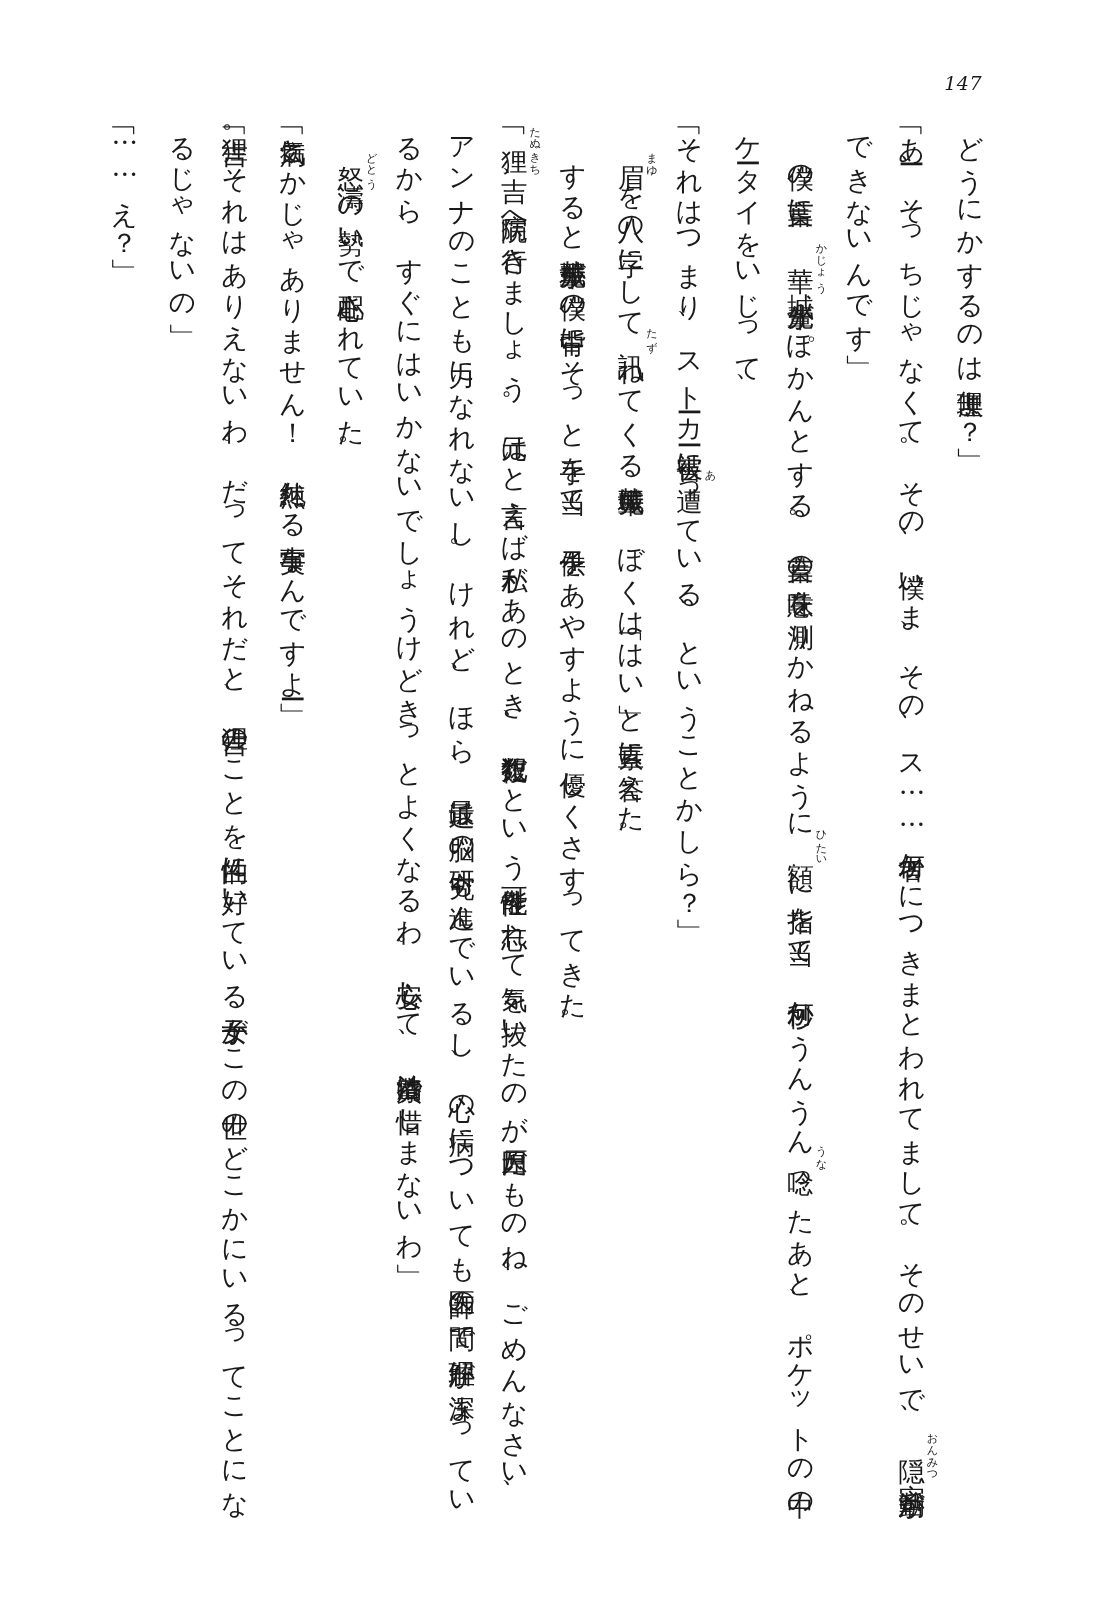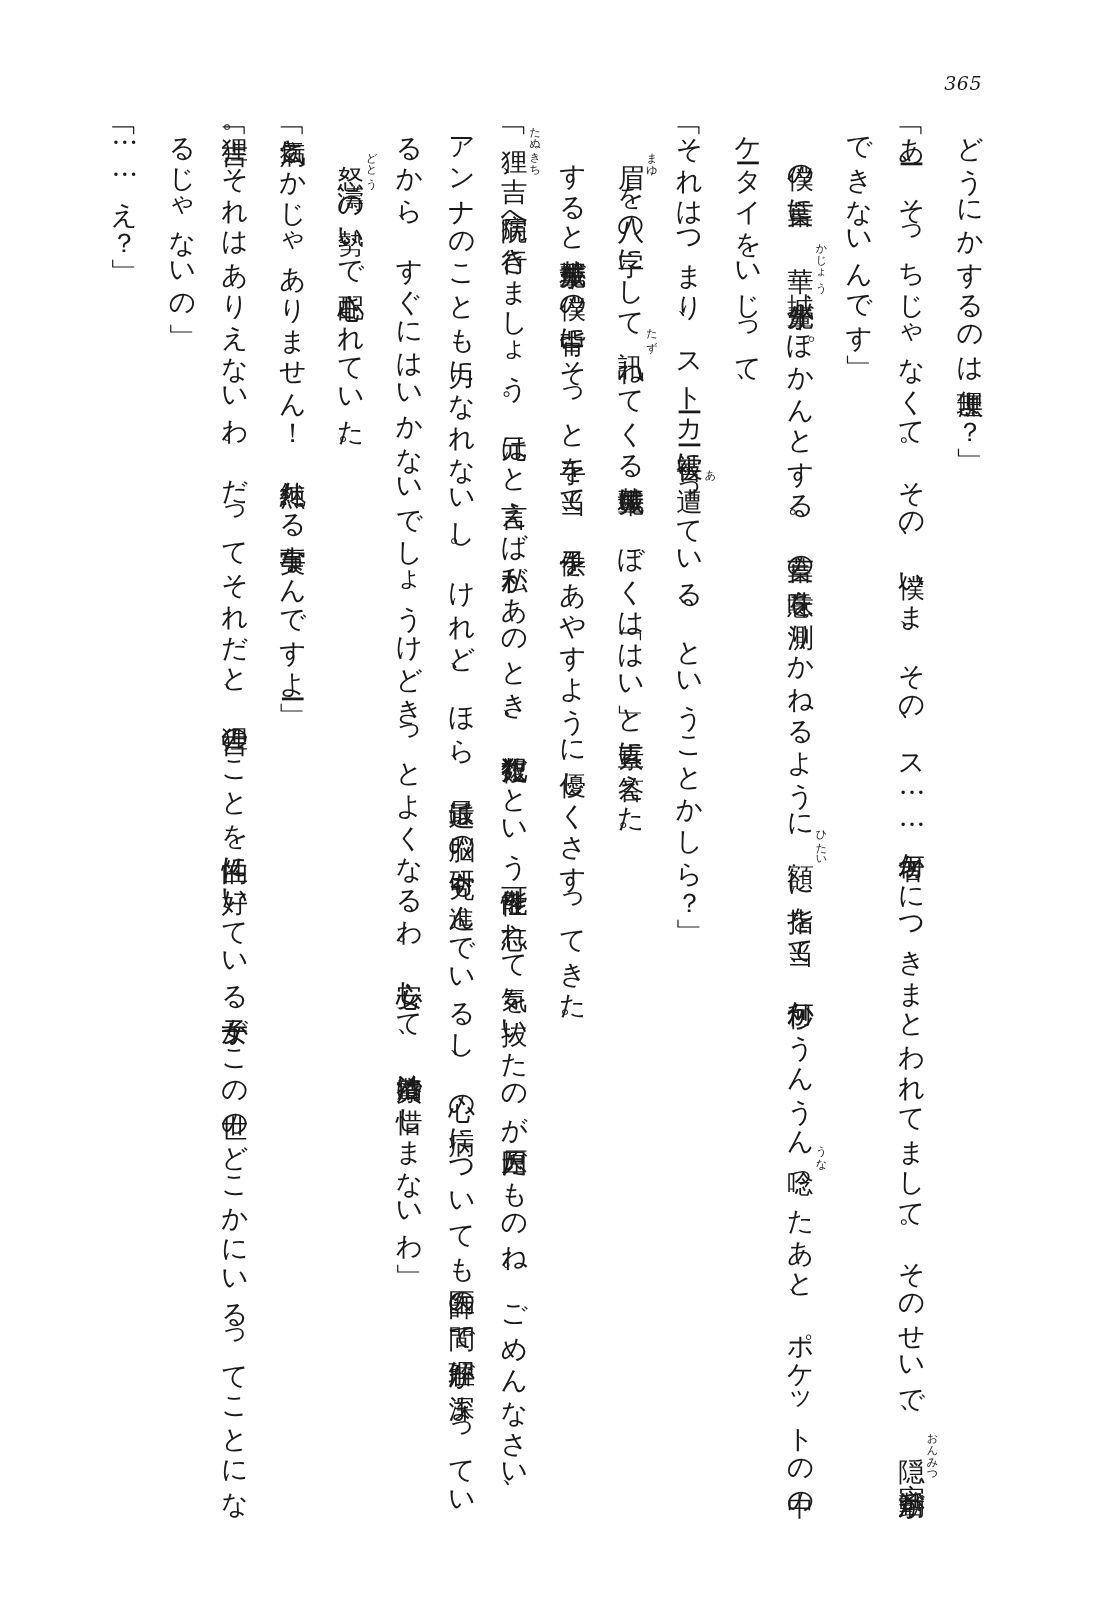--- a/index.html
+++ b/index.html
@@ -68,21 +68,21 @@
     letter-spacing: 0;
     line-height: 1;
     font-weight: normal;
   }
 </style>
 </head>
 <body>
 
 <div class="page">
 
-  <div class="page-number">365</div>
+  <div class="page-number">147</div>
 
   <div class="text-body">
 
     <p class="para">どうにかするのは無理よ？」</p>
 
     <p class="para">「あー、そっちじゃなくて。その、僕いま、その、ス……何者かにつきまとわれてまして。そのせいで、<ruby>隠密<rt>おんみつ</rt></ruby>活動ができないんです」</p>
 
     <p class="para indent">僕の言葉に、<ruby>華城<rt>かじょう</rt></ruby>先輩がぽかんとする。言葉の意味を測りかねるように<ruby>額<rt>ひたい</rt></ruby>に指を当て、何秒かうんうん<ruby>唸<rt>うな</rt></ruby>ったあと、ポケットの中のケータイをいじって、</p>
 
     <p class="para">「それはつまり、ストーカー被害に<ruby>遭<rt>あ</rt></ruby>っている、ということかしら？」</p>

